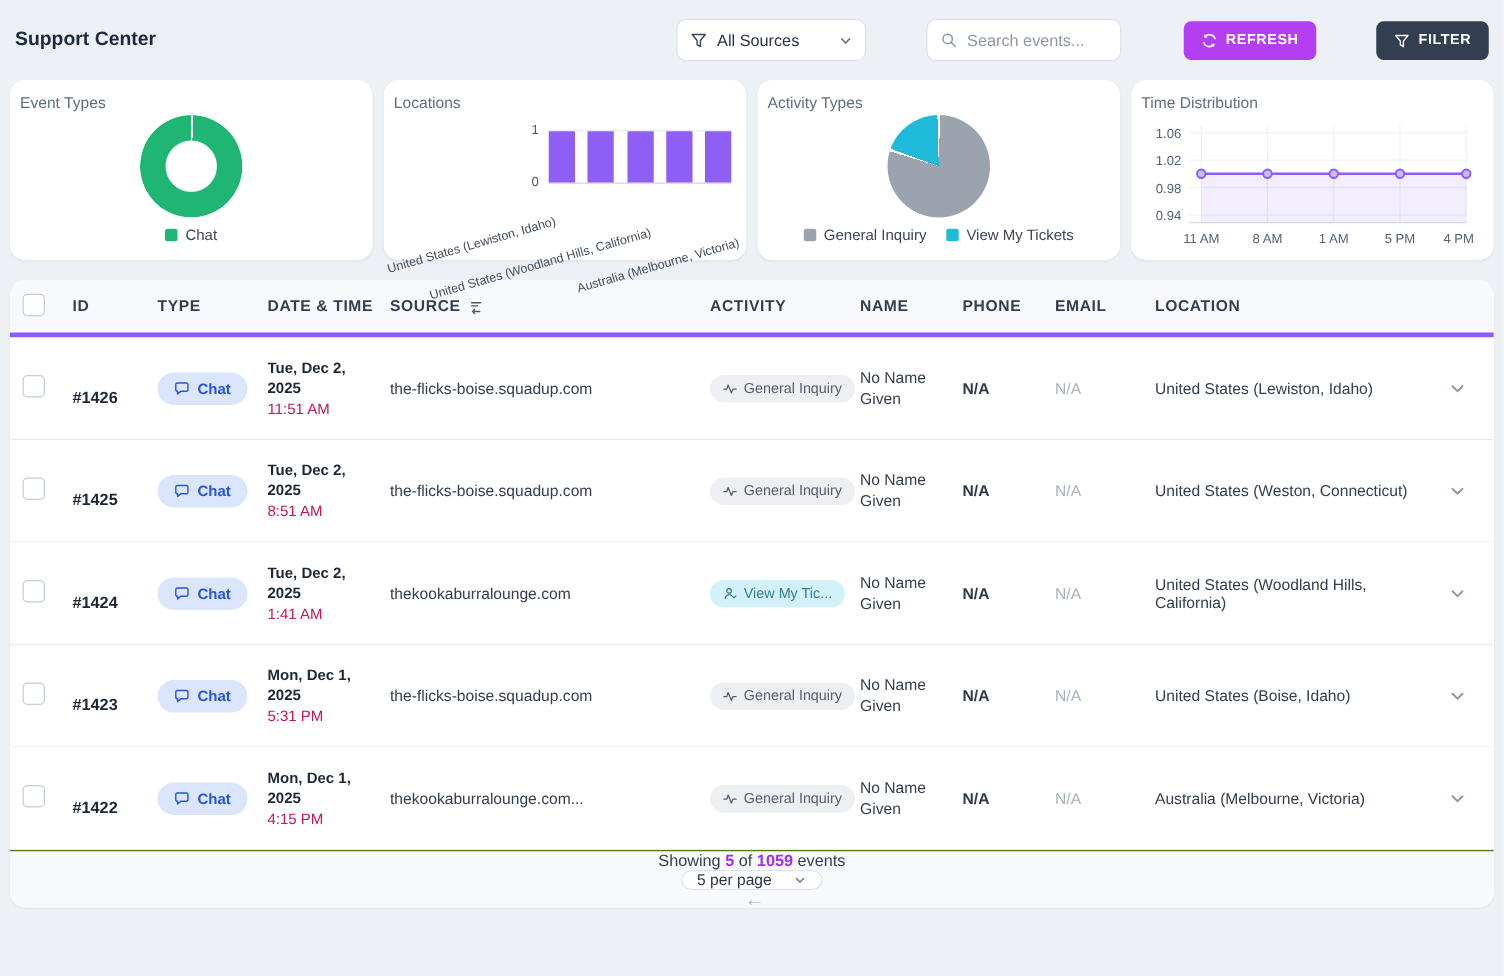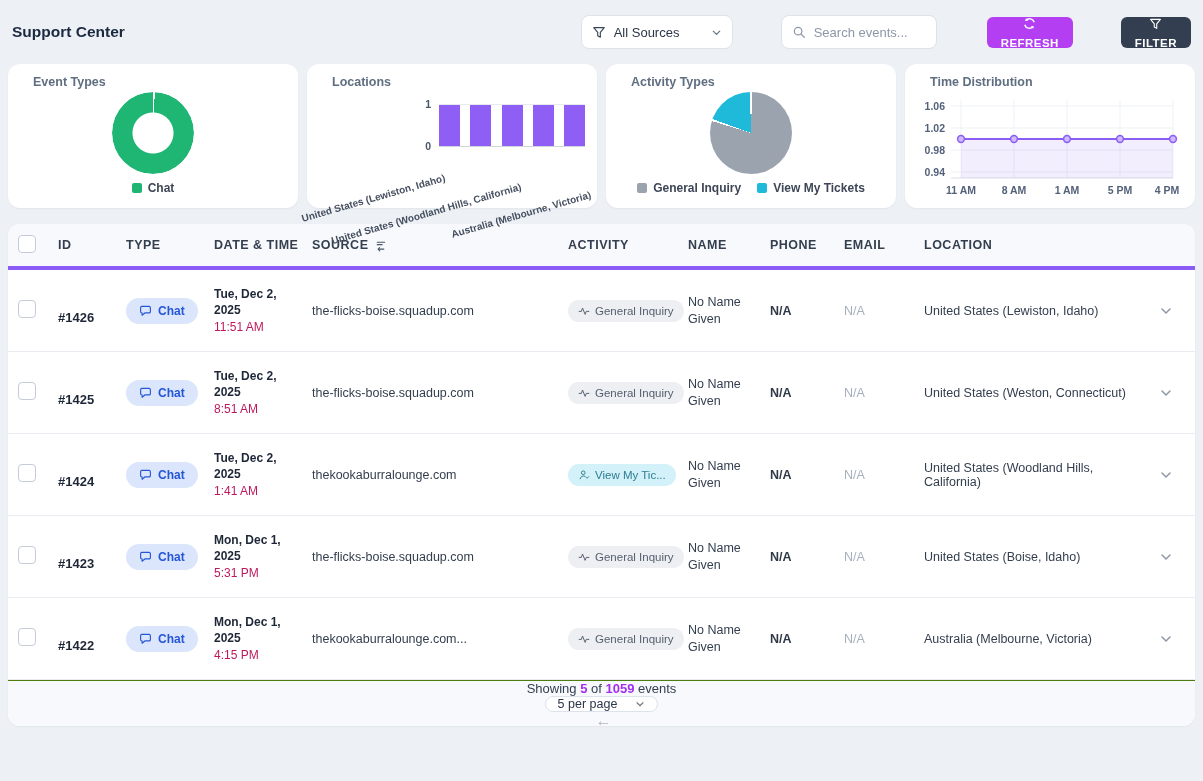--- a/index.html
+++ b/index.html
@@ -17,27 +17,27 @@
     gap:36px;
   }
   .page-title { font-size:15.5px; font-weight:bold; color:#1b2940; }
   .topbar-spacer { flex:1; }
   .control { display:flex; align-items:center; background:#fff; border:1px solid #dde3ea; border-radius:8px; height:34px; }
   .sources-select { width:152px; padding:0 10px; gap:8px; cursor:pointer; }
   .sources-select .lbl { flex:1; font-size:13px; color:#2a3547; }
   .search-box { width:156px; padding:0 10px; gap:8px; margin-left:12px; }
   .search-box input { border:none; outline:none; width:100%; font-size:13px; color:#2a3547; background:transparent; font-family:"Liberation Sans", sans-serif; }
   .search-box input::placeholder { color:#8d97a6; }
-  .btn { display:flex; align-items:center; gap:7px; height:31px; border:none; border-radius:6px; padding:0 14px; font-size:11.5px; font-weight:bold; letter-spacing:.04em; color:#fff; cursor:pointer; font-family:"Liberation Sans", sans-serif;flex-direction:column; }
+  .btn { display:flex; align-items:center; gap:7px; height:31px; border:none; border-radius:6px; padding:0 14px; font-size:11.5px; font-weight:bold; letter-spacing:.04em; color:#fff; cursor:pointer; font-family:"Liberation Sans", sans-serif; }
   .btn-refresh { background:#b43ff2; margin-left:14px; }
   .btn-filter { background:#333e50; margin-left:12px; }
   .icon { display:inline-flex; flex:none; }
   
   .cards { display:flex; gap:9px; padding:0 8px; height:144px; }
-  .card { flex:1; background:#fff; border-radius:12px; box-shadow:0 1px 2px rgba(20,35,60,.05); position:relative; padding:11px 25px;font-weight:bold; }
+  .card { flex:1; background:#fff; border-radius:12px; box-shadow:0 1px 2px rgba(20,35,60,.05); position:relative; padding:11px 8px; }
   .card-title { font-size:12.5px; color:#5f6e81; }
   .chart-center { position:absolute; left:0; right:0; top:28px; display:flex; flex-direction:column; align-items:center; }
   .donut {
     width:82px; height:82px; border-radius:50%;
     background:conic-gradient(#ffffff 0deg 2.5deg, #1fb573 2.5deg 360deg);
     -webkit-mask:radial-gradient(circle, transparent 0 20px, #000 21px);
             mask:radial-gradient(circle, transparent 0 20px, #000 21px);
   }
   .pie {
     width:82px; height:82px; border-radius:50%;

